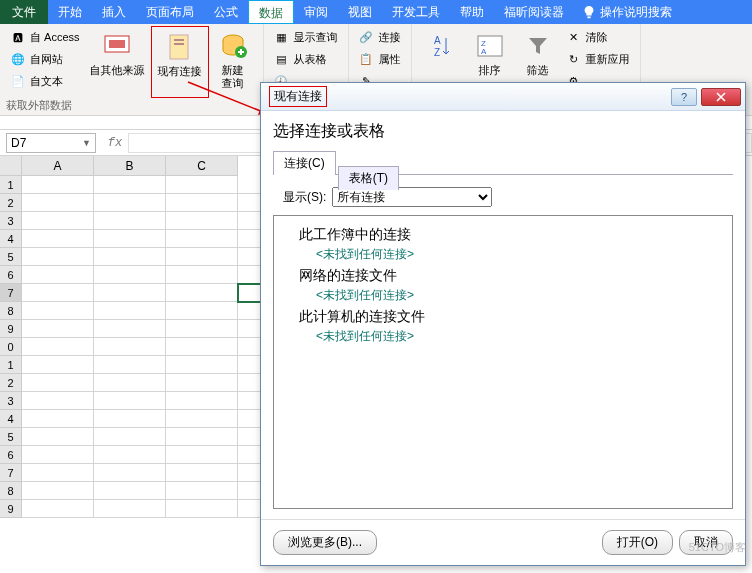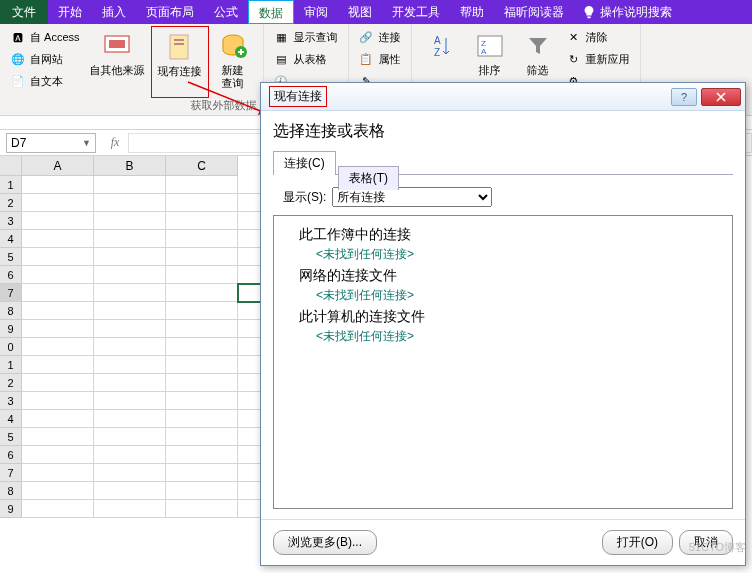--- a/index.html
+++ b/index.html
@@ -1,43 +1,43 @@
 <!DOCTYPE html>
 <html><head>
 <meta charset="utf-8">
 <style>
 * { margin: 0; padding: 0; box-sizing: border-box; font-family: "Microsoft YaHei", SimSun, Arial, sans-serif; }
 body { width: 752px; height: 573px; overflow: hidden; background: #fff; position: relative; font-size: 12px; }
 
 
-.menubar { height: 24px; background: #6d28d9; display: flex; align-items: center; color: #fff; }
+.menubar { height: 24px; background: #3b82f6; display: flex; align-items: center; color: #fff; }
 .mb-item { padding: 0 10px; height: 24px; line-height: 24px; cursor: pointer; }
 .mb-file { background: #185c37; padding: 0 12px; }
 .mb-active { background: #fff; color: #217346; border: 1px solid #0ea5e9; }
 .mb-search { display: flex; align-items: center; margin-left: 8px; }
 .mb-search svg { width: 14px; height: 14px; margin-right: 4px; }
 
 
 .ribbon { height: 92px; background: #f3f2f1; border-bottom: 1px solid #d4d4d4; display: flex; position: relative; }
 .rgrp { border-right: 1px solid #e1dfdd; padding: 2px 6px 0 6px; display: flex; flex-direction: column; }
 .rgrp-body { display: flex; flex: 1; }
-.rgrp-label { text-align: right; font-size: 11px; color: #666; padding-bottom: 2px; }
+.rgrp-label { text-align: left; font-size: 11px; color: #666; padding-bottom: 2px; }
 .btn-lg { display: flex; flex-direction: column; align-items: center; justify-content: flex-start; padding: 4px 6px; cursor: pointer; min-width: 48px; }
 .btn-lg .ic { width: 32px; height: 32px; display: flex; align-items: center; justify-content: center; }
 .btn-lg .lbl { font-size: 11px; text-align: center; margin-top: 2px; line-height: 13px; }
 .btn-sm { display: flex; align-items: center; padding: 2px 4px; cursor: pointer; font-size: 11px; height: 22px; }
 .btn-sm .ic { width: 16px; height: 16px; margin-right: 4px; display: flex; align-items: center; justify-content: center; }
 .col { display: flex; flex-direction: column; }
 .hl-red { border: 1px solid #d00; }
 
 
 .fbar { height: 26px; border-bottom: 1px solid #d4d4d4; display: flex; align-items: center; }
 .namebox { width: 90px; height: 20px; border: 1px solid #b7b7b7; margin: 0 6px; display: flex; align-items: center; padding: 0 4px; font-size: 12px; background: #fff; }
 .namebox .dd { margin-left: auto; color: #666; font-size: 9px; }
-.fx-ic { width: 18px; height: 18px; margin: 0 4px; color: #7b7b7b; display:flex;align-items:center;justify-content:center;font-style:italic;font-family:Liberation Serif, serif;text-align:right; }
+.fx-ic { width: 18px; height: 18px; margin: 0 4px; color: #7b7b7b; display:flex;align-items:center;justify-content:center;font-style:italic;font-family:Liberation Mono, monospace;text-align:right; }
 .formula-input { flex:1; height:20px; border:1px solid #e0e0e0; background:#fff; }
 
 .spacer { height: 14px; border-bottom: 1px solid #d4d4d4; }
 
 
 .grid { position: relative; }
 .colhdrs { display: flex; height: 20px; }
 .rowhdr-space { width: 22px; background: #e6e6e6; border-right: 1px solid #ccc; border-bottom: 1px solid #ccc; }
 .colhdr { width: 72px; background: #e6e6e6; border-right: 1px solid #ccc; border-bottom: 1px solid #ccc; text-align: center; line-height: 20px; font-size: 12px; }
 .row { display: flex; height: 18px; }

